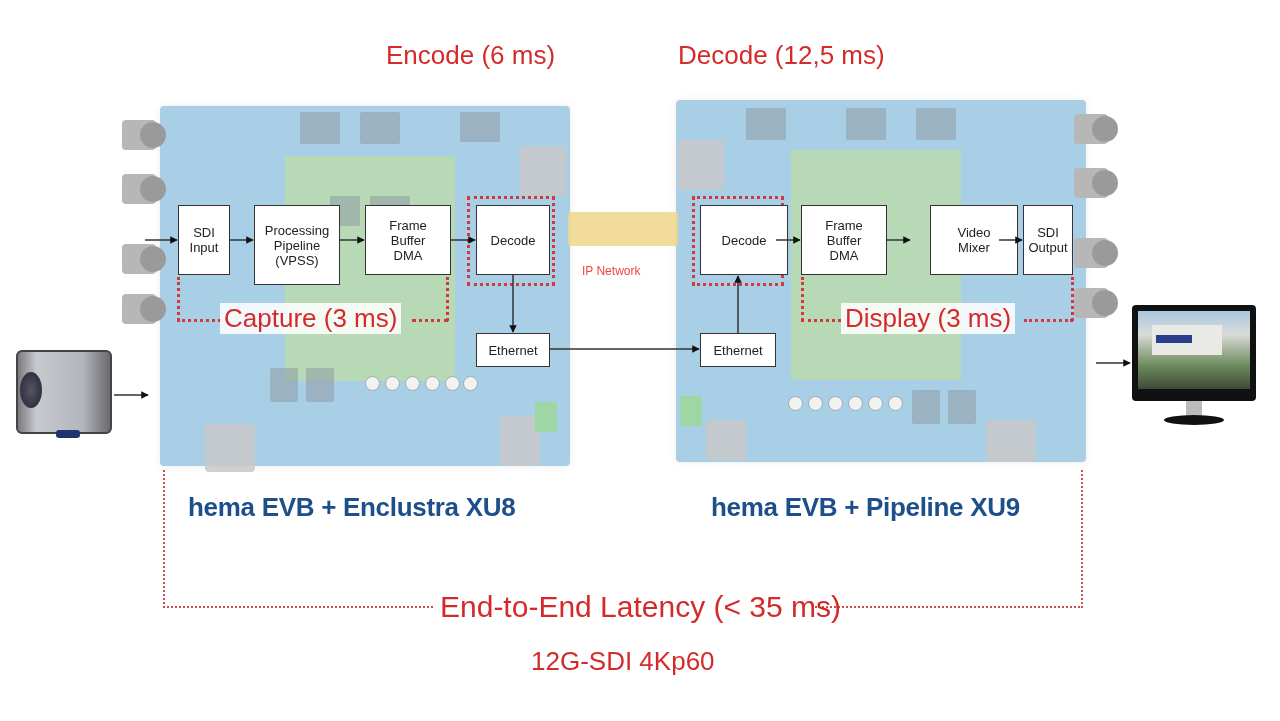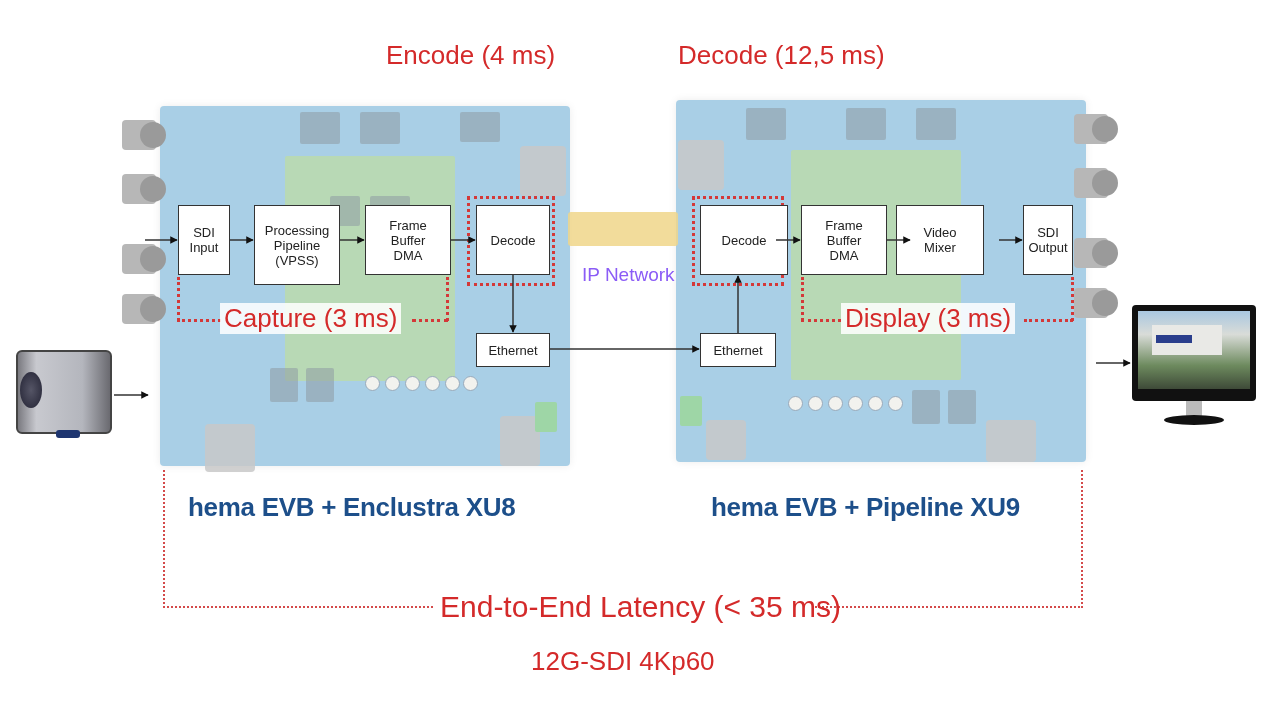--- a/index.html
+++ b/index.html
@@ -9,21 +9,21 @@
   .board .module{position:absolute;background:#b8d9b5;border-radius:2px;}
   .board .chip{position:absolute;background:#8e9aa3;opacity:0.55;border-radius:2px;}
   .board .conn{position:absolute;background:#c8c8c8;border-radius:4px;opacity:0.85;}
   .board .bnc{position:absolute;width:34px;height:30px;background:#b7b7b7;border-radius:4px;}
   .board .bnc:after{content:"";position:absolute;right:-10px;top:2px;width:26px;height:26px;border-radius:50%;background:#9a9a9a;}
   .board .led{position:absolute;width:13px;height:13px;border-radius:50%;background:#f2f2ee;border:1px solid #9ab;}
   .block{position:absolute;background:#fff;border:1.5px solid #333;display:flex;align-items:center;justify-content:center;text-align:center;font-size:13px;line-height:15px;color:#222;box-sizing:border-box;white-space:pre-line;}
   .red-label{position:absolute;color:#d42a2a;font-size:26px;white-space:nowrap;}
   .red-label.bg{background:rgba(255,255,255,0.85);padding:0 4px;}
   .blue-label{position:absolute;color:#1d4f8a;font-size:26px;font-weight:bold;white-space:nowrap;letter-spacing:-0.3px;}
-  .plain-label{position:absolute;color:#8b5cf6;font-size:19px;white-space:nowrap;}
+  .plain-label{position:absolute;color:#ef4444;font-size:12px;white-space:nowrap;}
   .dotbox{position:absolute;border:3px dotted #d43838;box-sizing:border-box;}
   .dotline-h{position:absolute;height:0;border-top:3px dotted #d43838;}
   .dotline-v{position:absolute;width:0;border-left:3px dotted #d43838;}
   .dotline-thin-h{position:absolute;height:0;border-top:2px dotted #d44a4a;}
   .dotline-thin-v{position:absolute;width:0;border-left:2px dotted #d44a4a;}
   svg.arrows{position:absolute;left:0;top:0;}
 </style>
 </head>
 <body>
 
@@ -70,41 +70,41 @@
   <div class="led" style="left:212px;top:296px;"></div>
   <div class="chip" style="left:236px;top:290px;width:28px;height:34px;"></div>
   <div class="chip" style="left:272px;top:290px;width:28px;height:34px;"></div>
   <div class="conn" style="left:30px;top:320px;width:40px;height:40px;"></div>
   <div class="conn" style="left:310px;top:320px;width:50px;height:42px;"></div>
   <div class="module" style="left:4px;top:296px;width:22px;height:30px;background:#9ed6a6;"></div>
 </div>
 
 <div class="abs" style="left:568px;top:212px;width:110px;height:34px;background:#f0d68a;border-radius:3px;opacity:0.85;"></div>
 
-<div class="red-label" style="left:386px;top:40px;">Encode (4 ms)</div>
+<div class="red-label" style="left:386px;top:40px;">Encode (6 ms)</div>
 <div class="red-label" style="left:678px;top:40px;">Decode (12,5 ms)</div>
 
 <div class="block" style="left:178px;top:205px;width:52px;height:70px;">SDI
 Input</div>
 <div class="block" style="left:254px;top:205px;width:86px;height:80px;">Processing
 Pipeline
 (VPSS)</div>
 <div class="block" style="left:365px;top:205px;width:86px;height:70px;">Frame
 Buffer
 DMA</div>
 <div class="dotbox" style="left:467px;top:196px;width:88px;height:90px;"></div>
 <div class="block" style="left:476px;top:205px;width:74px;height:70px;">Decode</div>
 <div class="block" style="left:476px;top:333px;width:74px;height:34px;">Ethernet</div>
 
 <div class="dotbox" style="left:692px;top:196px;width:92px;height:90px;"></div>
 <div class="block" style="left:700px;top:205px;width:88px;height:70px;">Decode</div>
 <div class="block" style="left:801px;top:205px;width:86px;height:70px;">Frame
 Buffer
 DMA</div>
-<div class="block" style="left:896px;top:205px;width:88px;height:70px;">Video
+<div class="block" style="left:930px;top:205px;width:88px;height:70px;">Video
 Mixer</div>
 <div class="block" style="left:1023px;top:205px;width:50px;height:70px;">SDI
 Output</div>
 <div class="block" style="left:700px;top:333px;width:76px;height:34px;">Ethernet</div>
 
 <div class="plain-label" style="left:582px;top:264px;">IP Network</div>
 
 <div class="dotline-v" style="left:177px;top:277px;height:44px;"></div>
 <div class="dotline-h" style="left:177px;top:319px;width:44px;"></div>
 <div class="dotline-v" style="left:446px;top:277px;height:44px;"></div>

